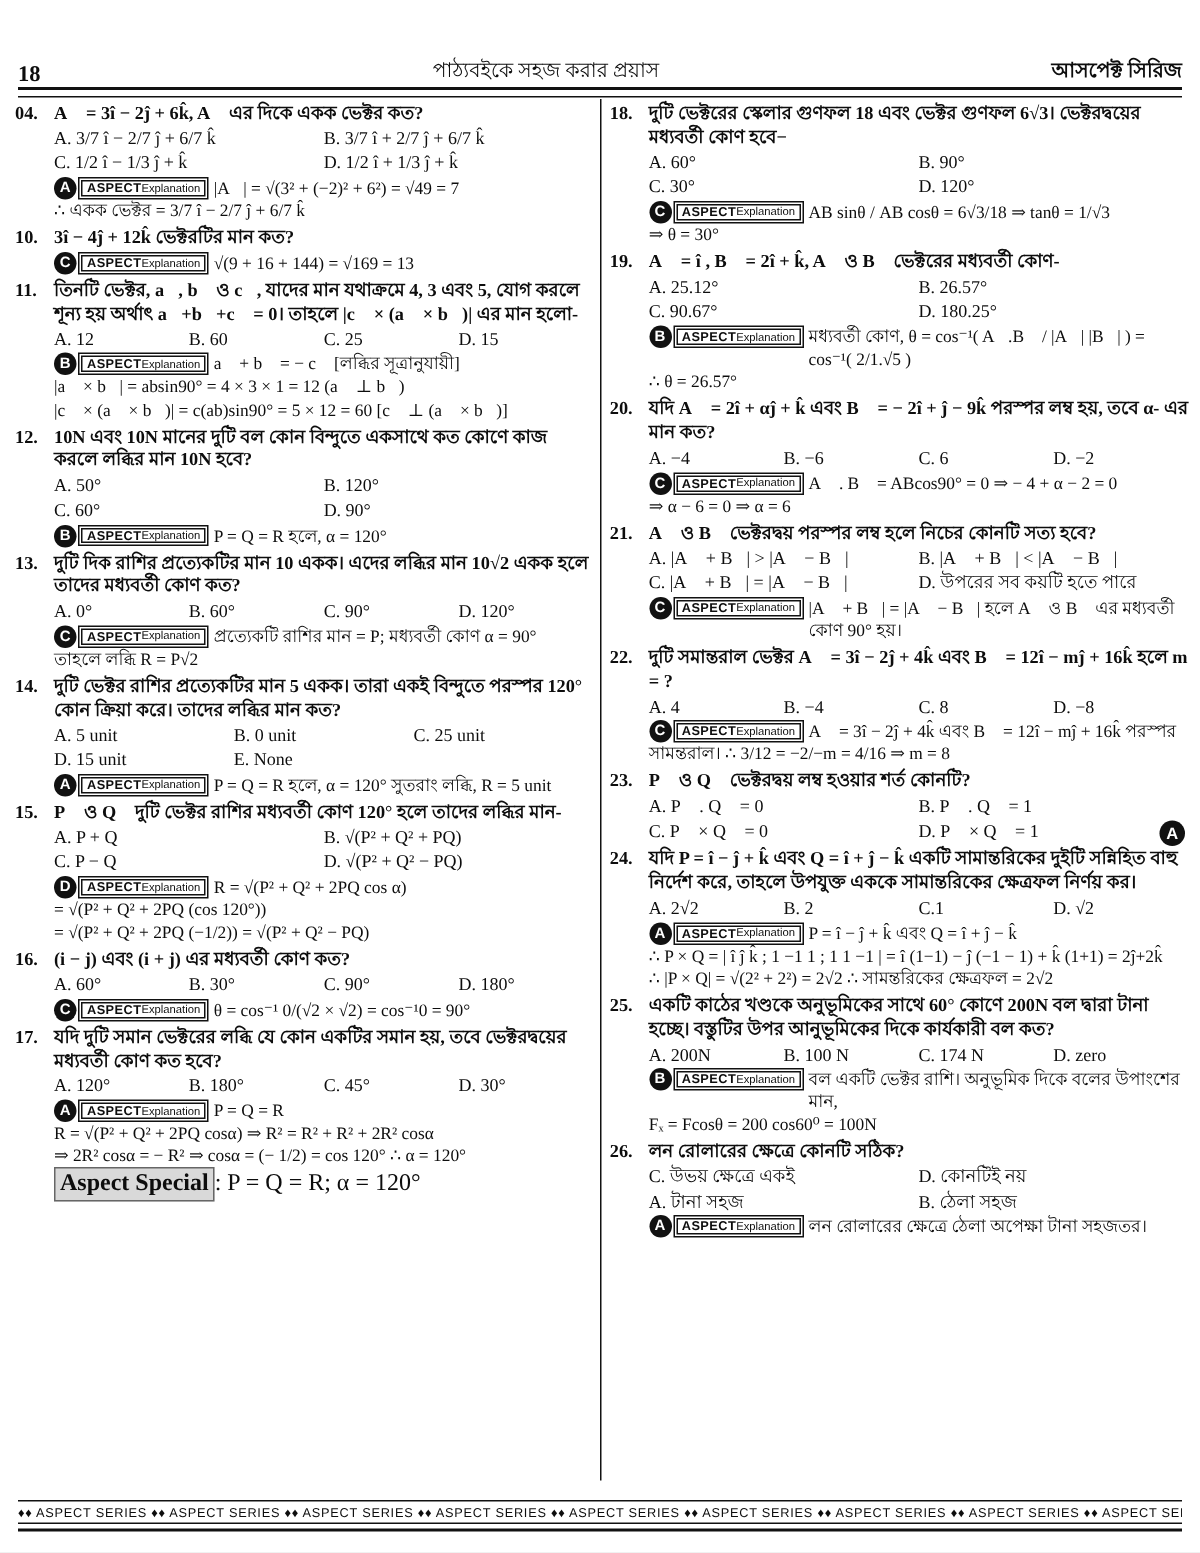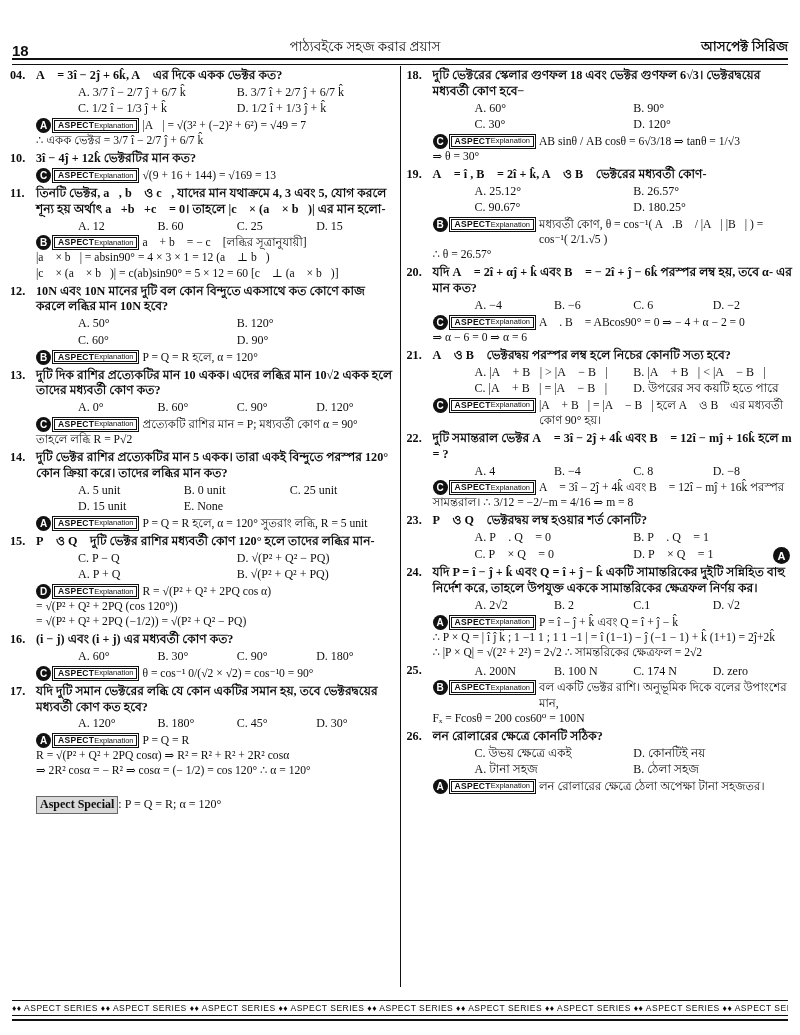--- a/index.html
+++ b/index.html
@@ -12,41 +12,41 @@
     color:#0d0d0d;
     overflow:hidden;
     box-sizing:border-box;
   }
   
   .header{
     position:absolute;top:36px;left:12px;right:12px;
     display:flex;align-items:flex-end;justify-content:space-between;
     font-size:14px;
   }
-  .header .pageno{font-family:Liberation Sans, sans-serif;font-weight:bold;font-size:15px;}
+  .header .pageno{font-family:Liberation Serif, serif;font-weight:bold;font-size:15px;}
   .header .mid{font-weight:normal;font-size:13.5px;}
   .header .right{font-weight:bold;font-size:13.5px;}
   .header-rule{
     position:absolute;top:58px;left:12px;right:12px;height:4px;
     border-top:2.5px solid #111;border-bottom:1px solid #111;
   }
   
   .content{
     position:absolute;top:66px;left:10px;right:8px;bottom:48px;
     display:flex;
   }
   .col{flex:1 1 0;min-width:0;padding:2px 4px 0 0;}
   .col.right{padding-left:6px;padding-right:0;}
   .divider{width:1px;background:#111;flex:0 0 1px;}
   
   .question{display:flex;margin-bottom:3px;font-size:12px;line-height:1.30;position:relative;}
   .qnum{flex:0 0 26px;font-weight:bold;font-size:12.2px;}
   .qbody{flex:1 1 auto;min-width:0;}
   .qtext{font-weight:bold;font-size:12.2px;}
-  .optrow{display:flex;margin-top:1px;margin-left:42px;}
+  .optrow{display:flex;margin-top:1px;}
   .opt{flex:1 1 0;min-width:0;font-size:12px;}
   .optrow.cols2 .opt{flex:0 0 50%;}
   .expl-first{display:flex;align-items:flex-start;margin-top:1px;}
   .expl-text{font-size:11.6px;}
   .expl-line{font-size:11.6px;}
   
   .badge{display:inline-flex;align-items:center;flex:0 0 auto;margin-right:5px;vertical-align:middle;}
   .badge-circle{
     width:15px;height:15px;border-radius:50%;
     background:#111;color:#fff;
@@ -55,21 +55,21 @@
     font-weight:bold;font-size:10px;flex:0 0 15px;
   }
   .badge-box{
     display:inline-flex;align-items:center;
     border:1.4px solid #111;outline:1px solid #111;outline-offset:1px;
     margin-left:3px;padding:0 3px;background:#fff;
   }
   .badge-aspect{font-family:"Liberation Sans","DejaVu Sans",sans-serif;font-weight:bold;font-size:8.5px;line-height:1.05;letter-spacing:.3px;}
   .badge-expl{font-family:"Liberation Sans","DejaVu Sans",sans-serif;font-size:7.5px;line-height:1.05;}
   
-  .special{margin-top:18px;font-size:12px;}
+  .special{margin-top:0;font-size:16px;}
   .special-label{
     font-weight:bold;background:#d9d9d9;border:1px solid #666;
     padding:0 3px;display:inline-block;
   }
   
   .side-marker{
     position:absolute;right:2px;top:34px;
     width:17px;height:17px;border-radius:50%;
     background:#111;color:#fff;
     display:flex;align-items:center;justify-content:center;
@@ -238,26 +238,26 @@
               </span>
               <span class="expl-text">P = Q = R হলে, α = 120°  সুতরাং লব্ধি, R = 5 unit</span>
             </div>
           </div>
         </div>
         <div class="question">
           <div class="qnum">15.</div>
           <div class="qbody">
             <div class="qtext">P⃗ ও Q⃗ দুটি ভেক্টর রাশির মধ্যবর্তী কোণ 120° হলে তাদের লব্ধির মান-</div>
             <div class="optrow cols2">
+              <span class="opt">A. P + Q</span>
+              <span class="opt">B. √(P² + Q² + PQ)</span>
+            </div>
+            <div class="optrow cols2">
               <span class="opt">C. P − Q</span>
               <span class="opt">D. √(P² + Q² − PQ)</span>
-            </div>
-            <div class="optrow cols2">
-              <span class="opt">A. P + Q</span>
-              <span class="opt">B. √(P² + Q² + PQ)</span>
             </div>
             <div class="expl-first">
               <span class="badge">
                 <span class="badge-circle">D</span>
                 <span class="badge-box">
                   <span class="badge-aspect">ASPECT</span>
                   <span class="badge-expl">Explanation</span>
                 </span>
               </span>
               <span class="expl-text">R = √(P² + Q² + 2PQ cos α)</span>
@@ -362,21 +362,21 @@
                 </span>
               </span>
               <span class="expl-text">মধ্যবর্তী কোণ, θ = cos⁻¹( A⃗.B⃗ / |A⃗| |B⃗| ) = cos⁻¹( 2/1.√5 )</span>
             </div>
             <div class="expl-line">∴ θ = 26.57°</div>
           </div>
         </div>
         <div class="question">
           <div class="qnum">20.</div>
           <div class="qbody">
-            <div class="qtext">যদি A⃗ = 2î + αĵ + k̂ এবং B⃗ = − 2î + ĵ − 6k̂ পরস্পর লম্ব হয়, তবে α- এর মান কত?</div>
+            <div class="qtext">যদি A⃗ = 2î + αĵ + k̂ এবং B⃗ = − 2î + ĵ − 9k̂ পরস্পর লম্ব হয়, তবে α- এর মান কত?</div>
             <div class="optrow">
               <span class="opt">A. −4</span>
               <span class="opt">B. −6</span>
               <span class="opt">C. 6</span>
               <span class="opt">D. −2</span>
             </div>
             <div class="expl-first">
               <span class="badge">
                 <span class="badge-circle">C</span>
                 <span class="badge-box">
@@ -471,20 +471,21 @@
               </span>
               <span class="expl-text">P = î − ĵ + k̂ এবং Q = î + ĵ − k̂</span>
             </div>
             <div class="expl-line">∴ P × Q = | î ĵ k̂ ; 1 −1 1 ; 1 1 −1 | = î (1−1) − ĵ (−1 − 1) + k̂ (1+1) = 2ĵ+2k̂</div>
             <div class="expl-line">∴ |P × Q| = √(2² + 2²) = 2√2    ∴ সামন্তরিকের ক্ষেত্রফল = 2√2</div>
           </div>
         </div>
         <div class="question">
           <div class="qnum">25.</div>
           <div class="qbody">
+            <div class="qtext">একটি কাঠের খণ্ডকে অনুভূমিকের সাথে 60° কোণে 200N বল দ্বারা টানা হচ্ছে। বস্তুটির উপর আনুভূমিকের দিকে কার্যকারী বল কত?</div>
             <div class="optrow">
               <span class="opt">A. 200N</span>
               <span class="opt">B. 100 N</span>
               <span class="opt">C. 174 N</span>
               <span class="opt">D. zero</span>
             </div>
             <div class="expl-first">
               <span class="badge">
                 <span class="badge-circle">B</span>
                 <span class="badge-box">

